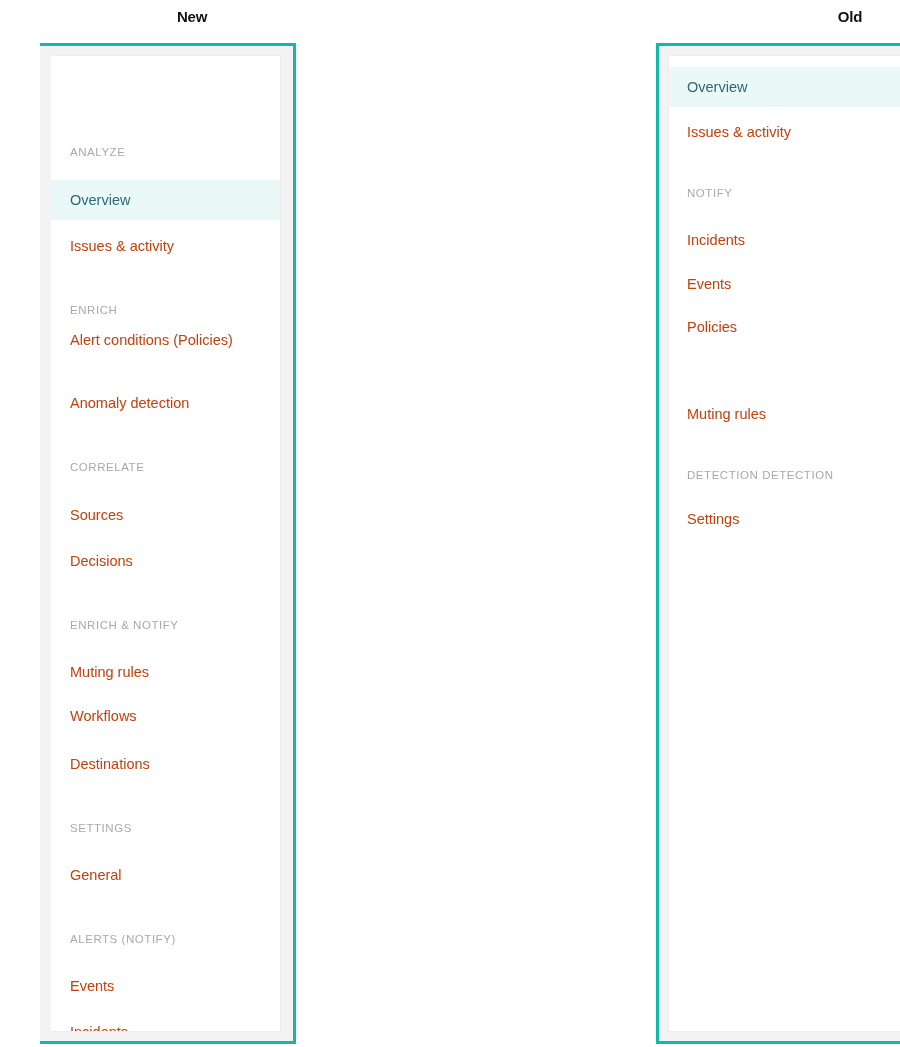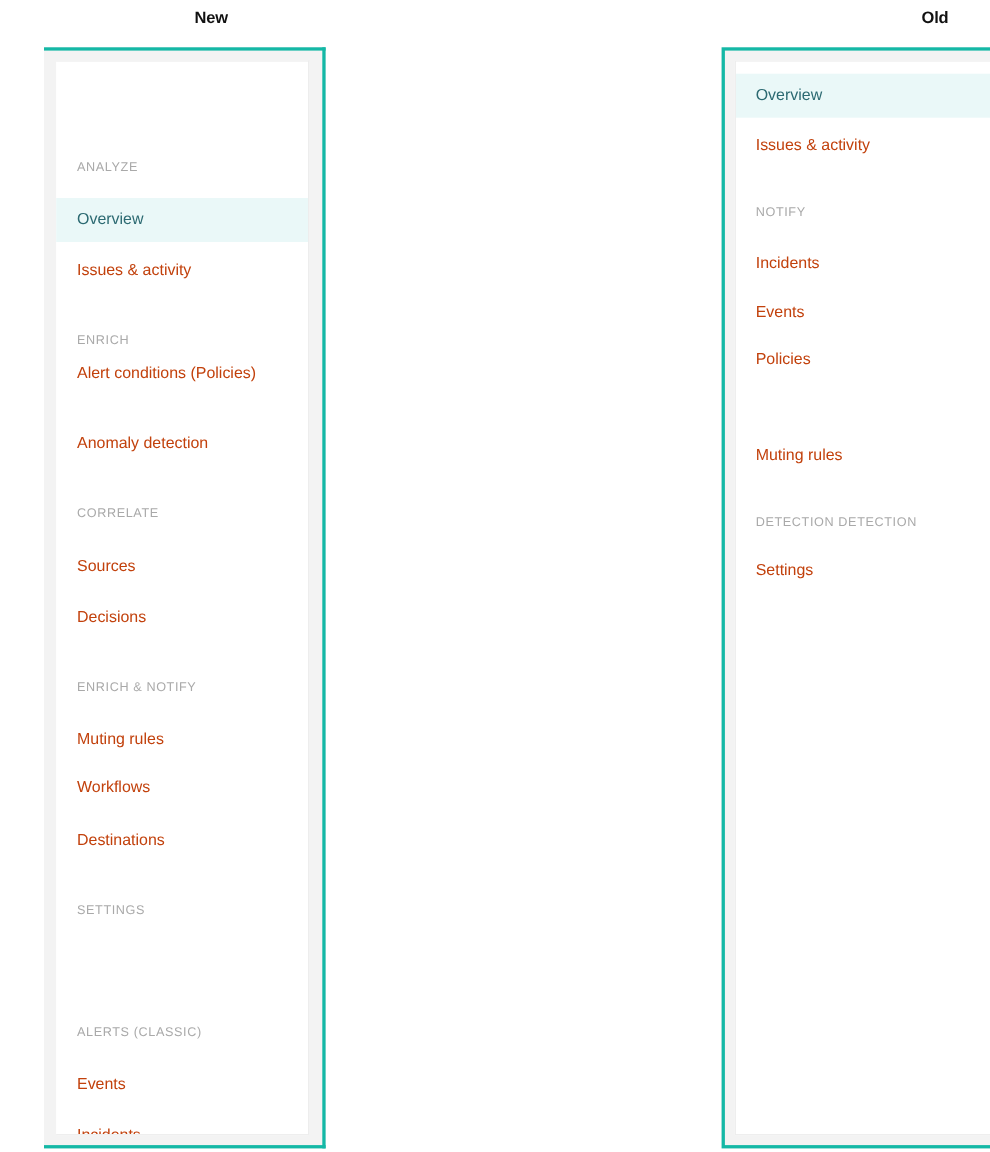--- a/index.html
+++ b/index.html
@@ -138,21 +138,22 @@
           <div class="nav-item" style="top: 264px;">Alert conditions (Policies)</div>
           <div class="nav-item" style="top: 327px;">Anomaly detection</div>
           <div class="nav-group-label" style="top: 406px;">CORRELATE</div>
           <div class="nav-item" style="top: 485px;">Decisions</div>
           <div class="nav-item" style="top: 439px;">Sources</div>
           <div class="nav-group-label" style="top: 564px;">ENRICH &amp; NOTIFY</div>
           <div class="nav-item" style="top: 596px;">Muting rules</div>
           <div class="nav-item" style="top: 640px;">Workflows</div>
           <div class="nav-item" style="top: 688px;">Destinations</div>
           <div class="nav-group-label" style="top: 767px;">SETTINGS</div>
-          <div class="nav-group-label" style="top: 878px;">ALERTS (CLASSIC)</div>
+          <div class="nav-item" style="top: 799px;">General</div>
+          <div class="nav-group-label" style="top: 878px;">ALERTS (NOTIFY)</div>
           <div class="nav-item" style="top: 910px;">Events</div>
           <div class="nav-item" style="top: 956px;">Incidents</div>
         </div>
     </div>
   </div>
 
   <div class="panel-outer old">
     <div class="panel-inner old">
       <div class="nav-list old" id="old-nav-list">
           <div class="nav-item selected" style="top: 11px;">Overview</div>

